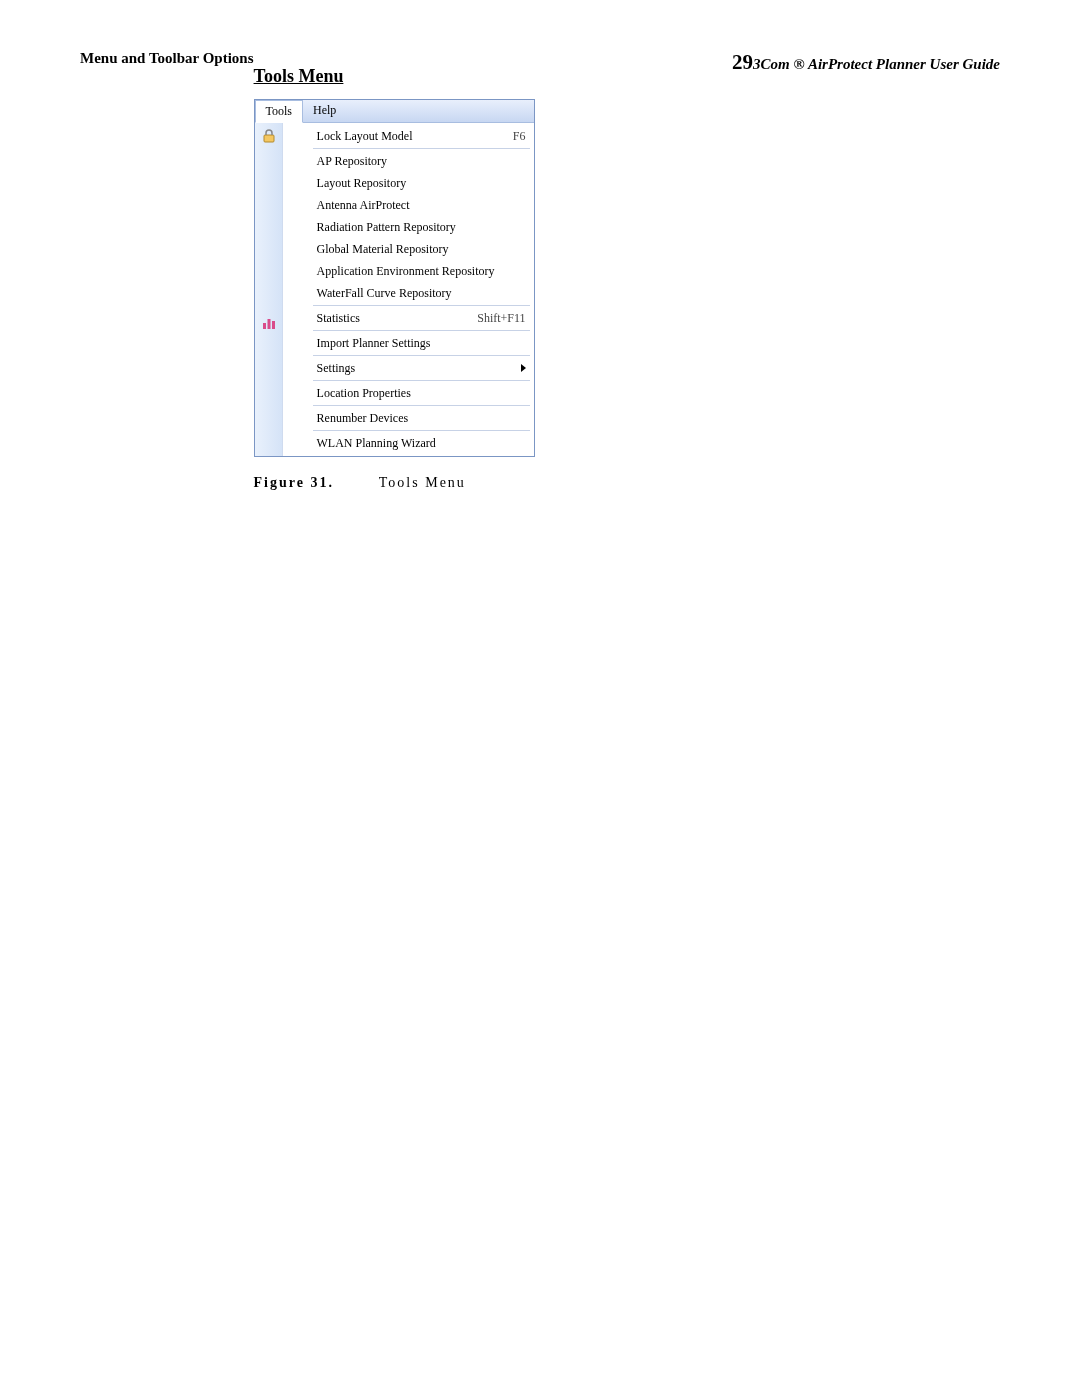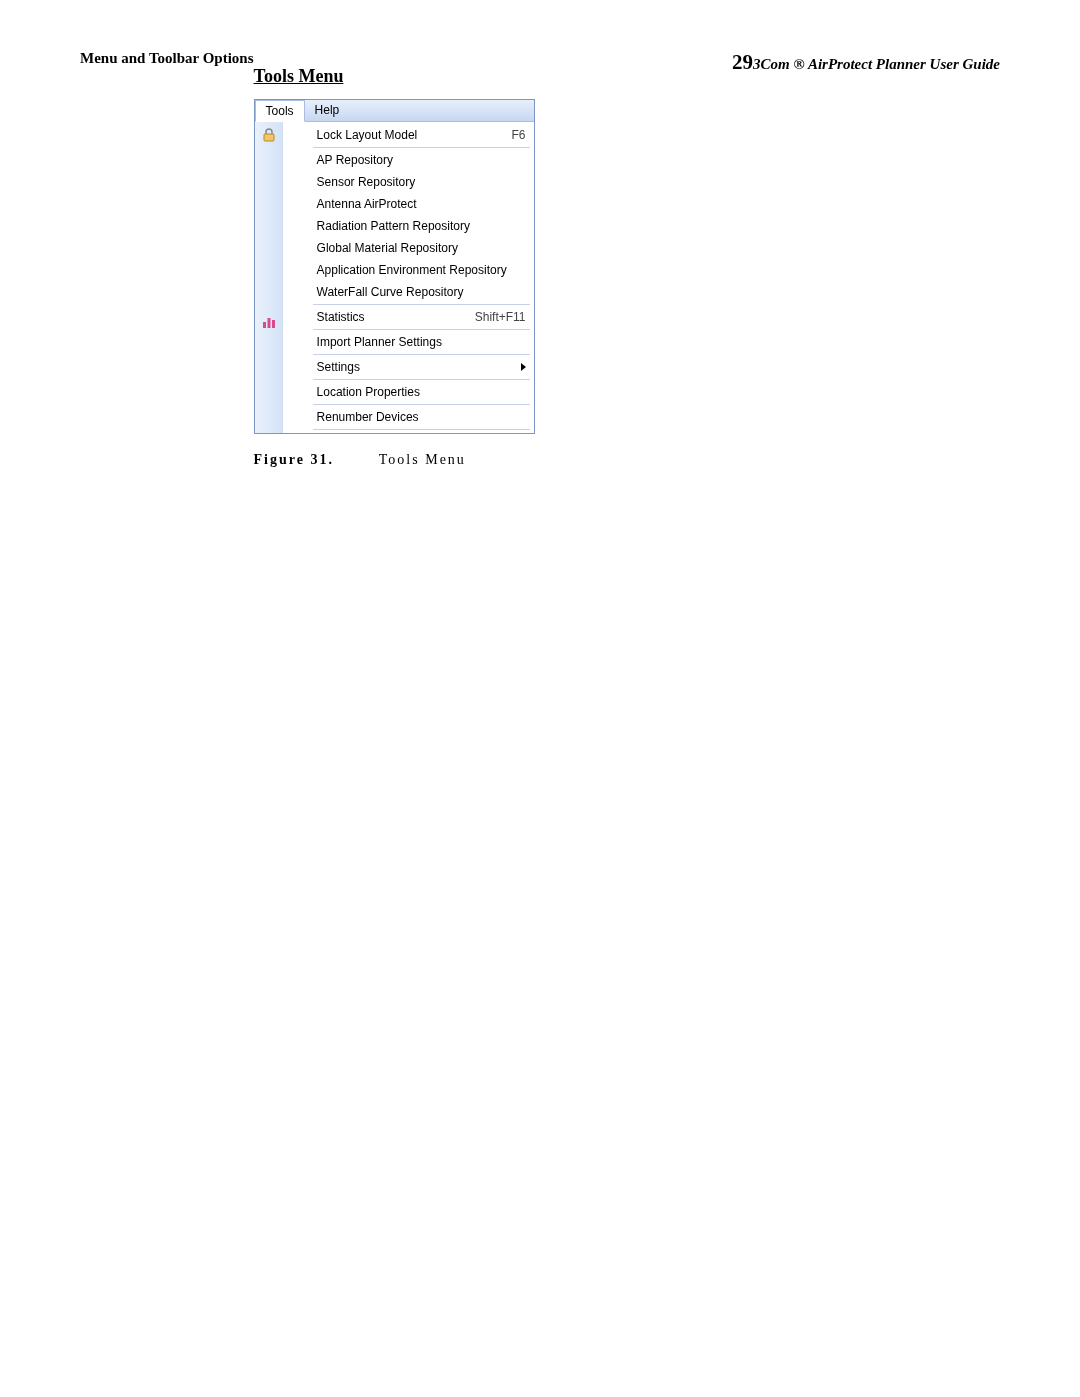--- a/index.html
+++ b/index.html
@@ -56,21 +56,21 @@
     font-size: 21px;
     margin-bottom: 4px;
   }
 
   
   .menu-shot {
     margin-top: 12px;
     width: 281px;
     border: 1px solid #7b96c4;
     background: #fff;
-    font-family: Liberation Sans, sans-serif;
+    font-family: Liberation Serif, serif;
     font-size: 12px;
     box-sizing: border-box;
   }
   .menubar {
     display: flex;
     background: linear-gradient(#e8effc, #c7d7f2);
     border-bottom: 1px solid #a8bde0;
   }
   .menubar .tab {
     padding: 3px 10px 3px 10px;
@@ -163,21 +163,21 @@
         <div class="items" id="menu-items">
             <div class="menu-item">
               <span class="label">Lock Layout Model</span>
               <span class="accel">F6</span>
             </div>
             <div class="menu-sep"></div>
             <div class="menu-item">
               <span class="label">AP Repository</span>
             </div>
             <div class="menu-item">
-              <span class="label">Sensor Repository</span>
+              <span class="label">Layout Repository</span>
             </div>
             <div class="menu-item">
               <span class="label">Antenna AirProtect</span>
             </div>
             <div class="menu-item">
               <span class="label">Radiation Pattern Repository</span>
             </div>
             <div class="menu-item">
               <span class="label">Global Material Repository</span>
             </div>
@@ -203,20 +203,23 @@
             </div>
             <div class="menu-sep"></div>
             <div class="menu-item">
               <span class="label">Location Properties</span>
             </div>
             <div class="menu-sep"></div>
             <div class="menu-item">
               <span class="label">Renumber Devices</span>
             </div>
             <div class="menu-sep"></div>
+            <div class="menu-item">
+              <span class="label">WLAN Planning Wizard</span>
+            </div>
           </div>
       </div>
     </div>
 
     <div class="figure-caption">
       <span class="cap-label">Figure 31.</span>
       <span>Tools Menu</span>
     </div>
   </div>
 

